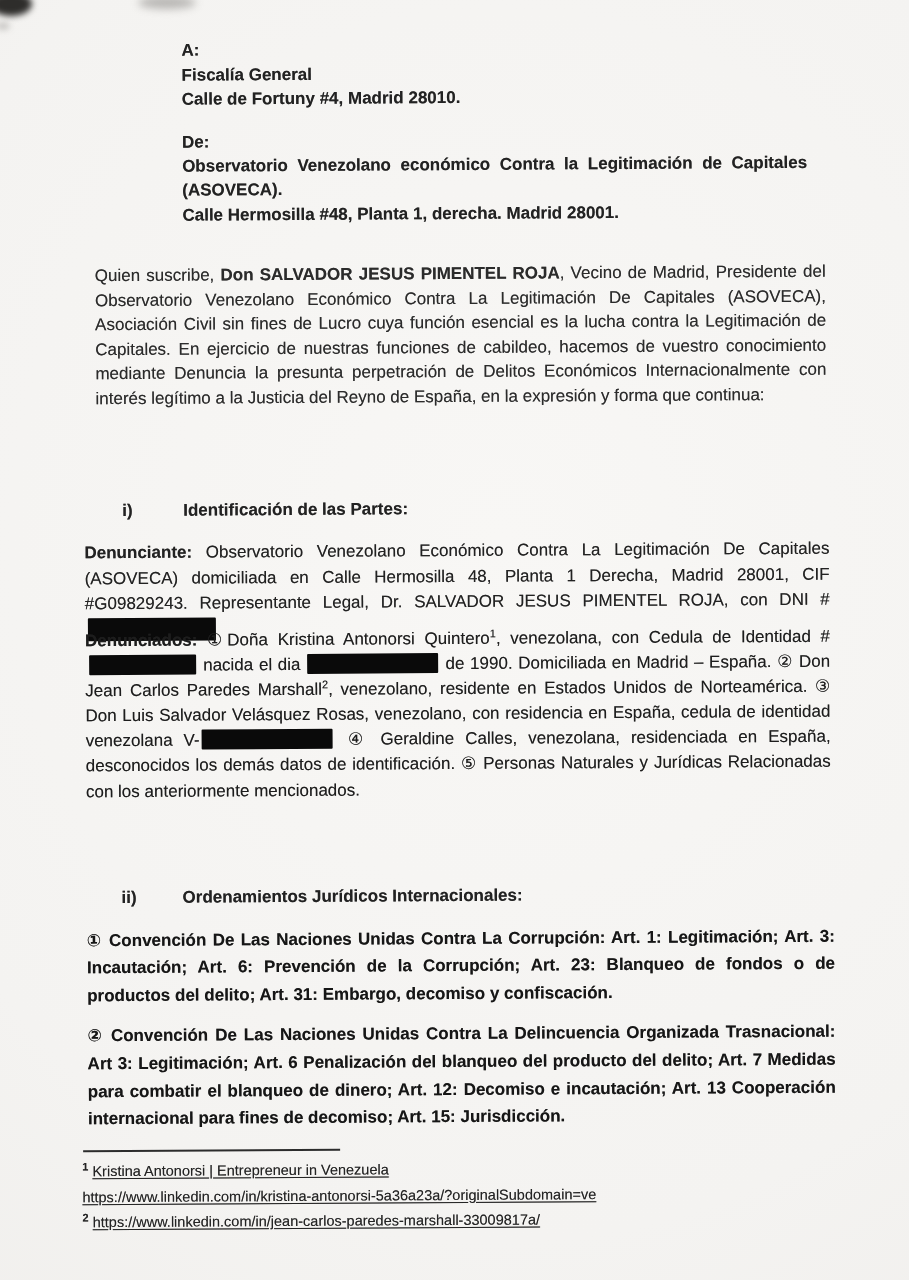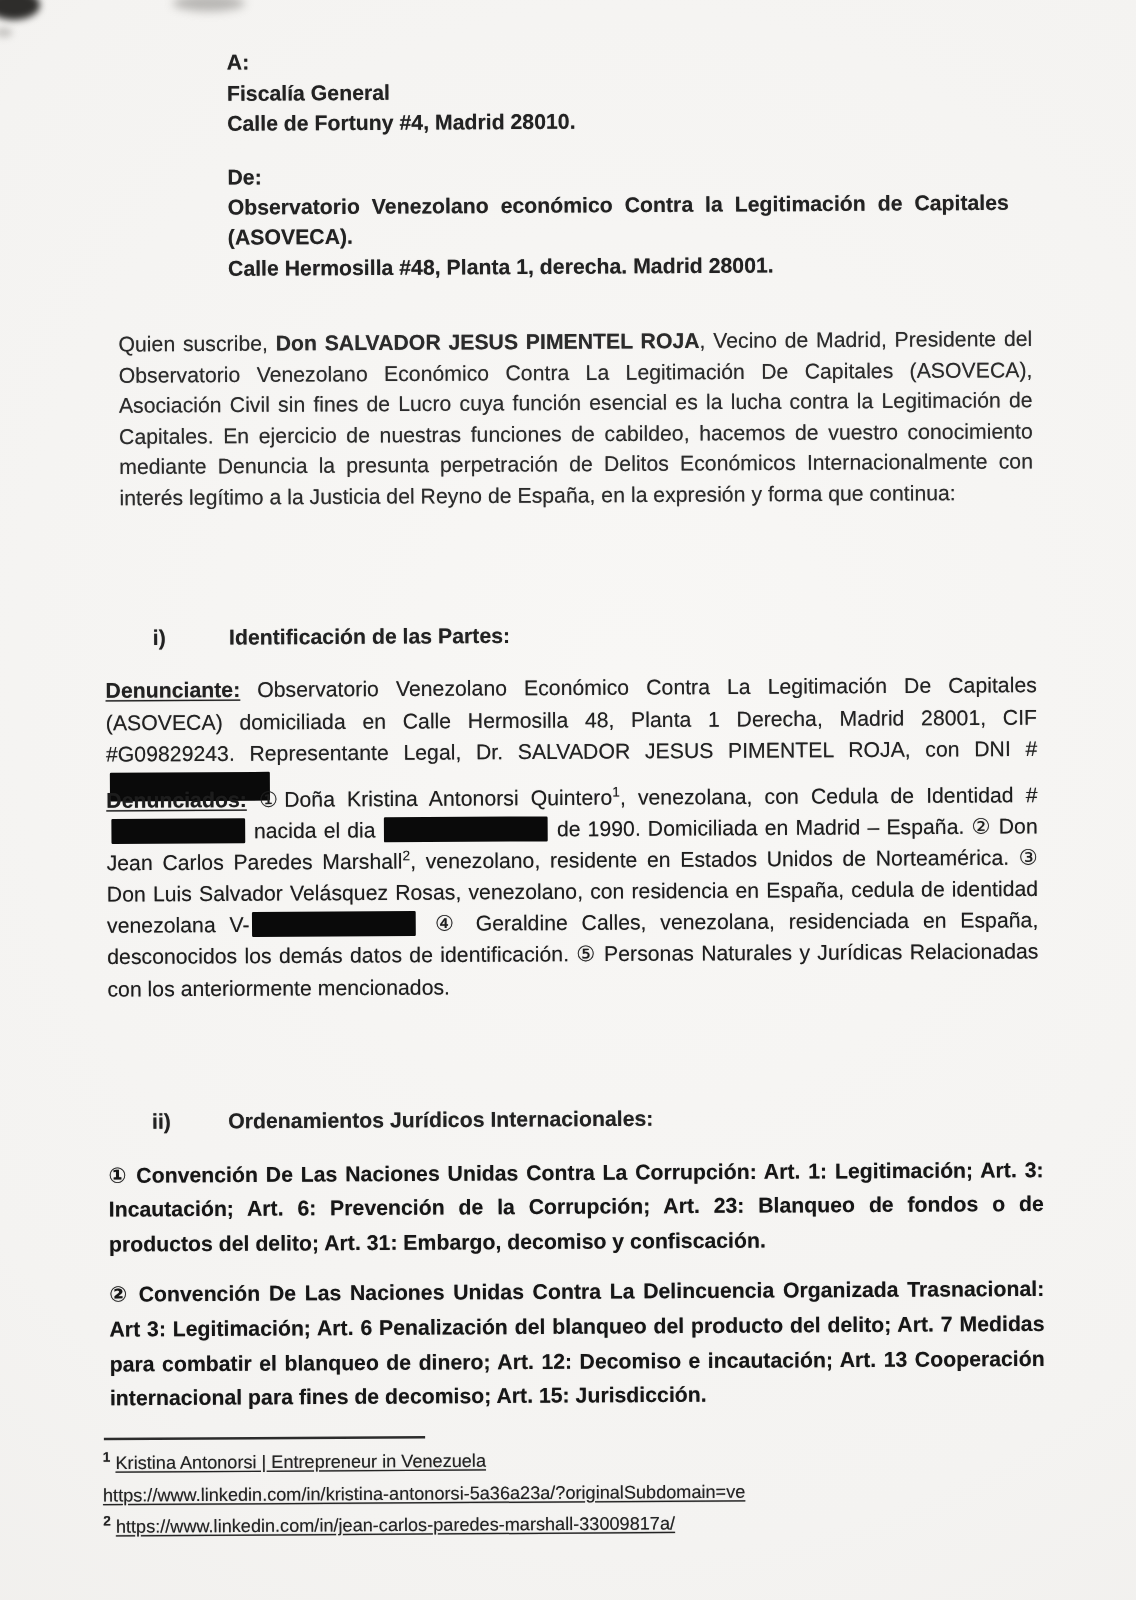--- a/index.html
+++ b/index.html
@@ -50,21 +50,21 @@
 
   .denunciante {
     left: 85px; top: 538px; width: 745px;
     line-height: 25.6px; text-align: justify; margin: 0;
   }
   .denunciados {
     left: 85px; top: 626px; width: 745px;
     line-height: 25.1px; text-align: justify; margin: 0;
     color: #1d1d1d;
   }
-  .label { font-weight: 700; text-decoration: underline; text-underline-offset: 2px; }
+  .label { font-weight: 700; text-underline-offset: 2px; }
 
   .item {
     left: 85px; top: 0; width: 748px;
     text-align: justify; margin: 0;
     font-weight: 700; color: #161616;
   }
   .i1 { top: 925px; line-height: 27.4px; }
   .i2 { top: 1020px; line-height: 27.8px; }
 
   .redact {

